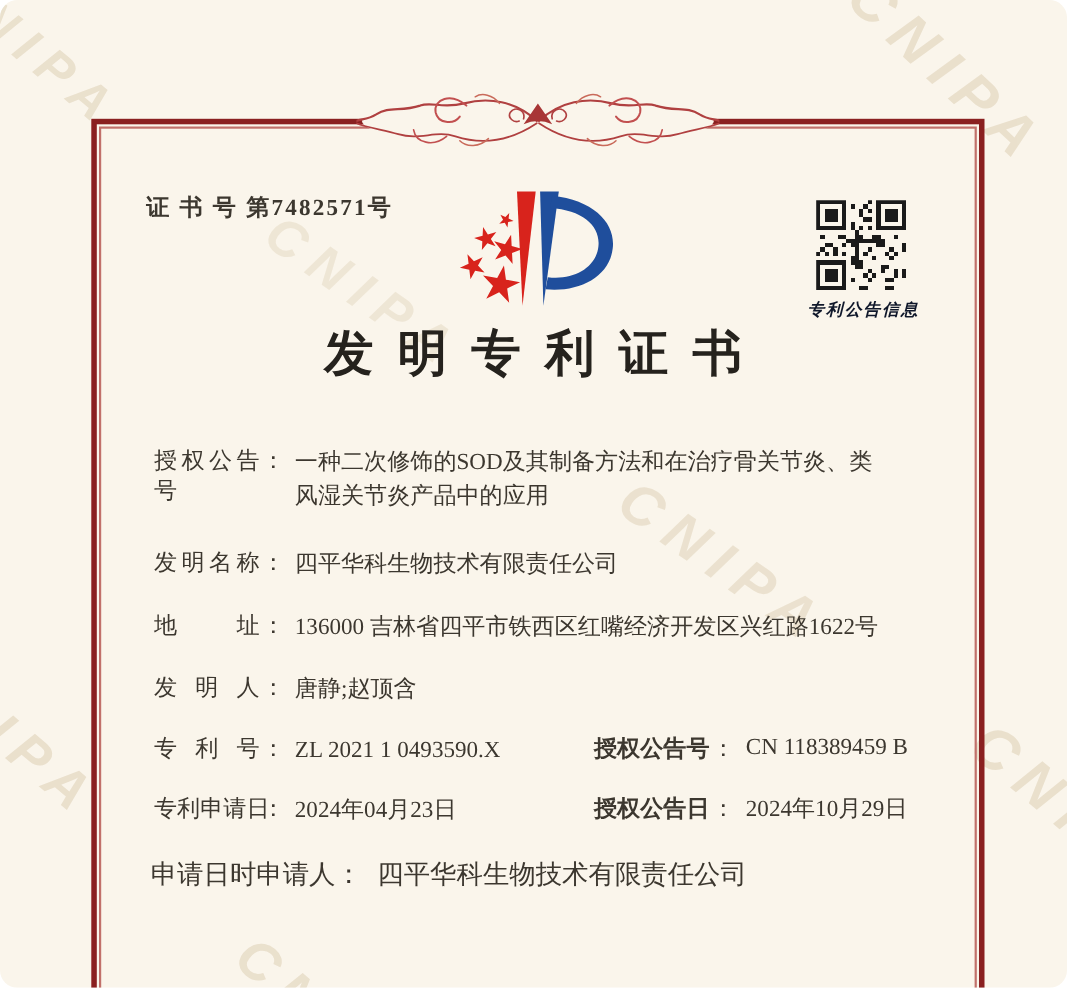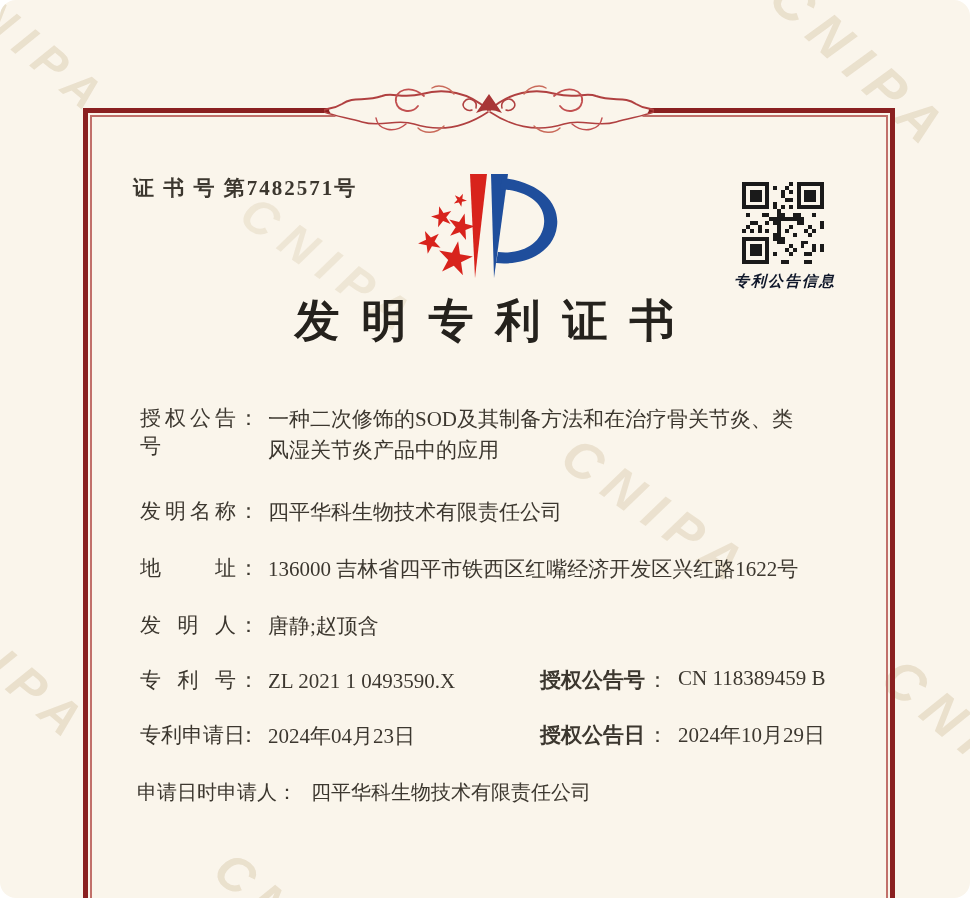--- a/index.html
+++ b/index.html
@@ -42,21 +42,21 @@
   
   .row{position:absolute;left:0;top:0;width:970px;font-size:21px;z-index:4;}
   .lbl{position:absolute;left:140px;top:0;}
   .lbl.j4{display:inline-block;width:96px;text-align:justify;text-align-last:justify;}
   .colon{position:absolute;left:238px;top:0;}
   .val{position:absolute;left:268px;top:0;line-height:31px;}
   .val.wrap{width:545px;}
   .lbl2{position:absolute;left:540px;top:0;font-weight:bold;}
   .colon2{position:absolute;left:647px;top:0;}
   .val2{position:absolute;left:678px;top:0;}
-  .row-flow{position:absolute;left:137px;font-size:20px;white-space:nowrap;z-index:4;}
+  .row-flow{position:absolute;left:137px;font-size:24px;white-space:nowrap;z-index:4;}
   .row-flow .fval{margin-left:14px;}
   .r1{top:404px;} .r2{top:497px;} .r3{top:554px;} .r4{top:611px;}
   .r5{top:666px;} .r6{top:721px;} .r7{top:779px;} .r8{top:836px;}
 </style>
 </head>
 <body>
 
 <div class="page">
 
   <div class="wm wm1">CNIPA</div>

